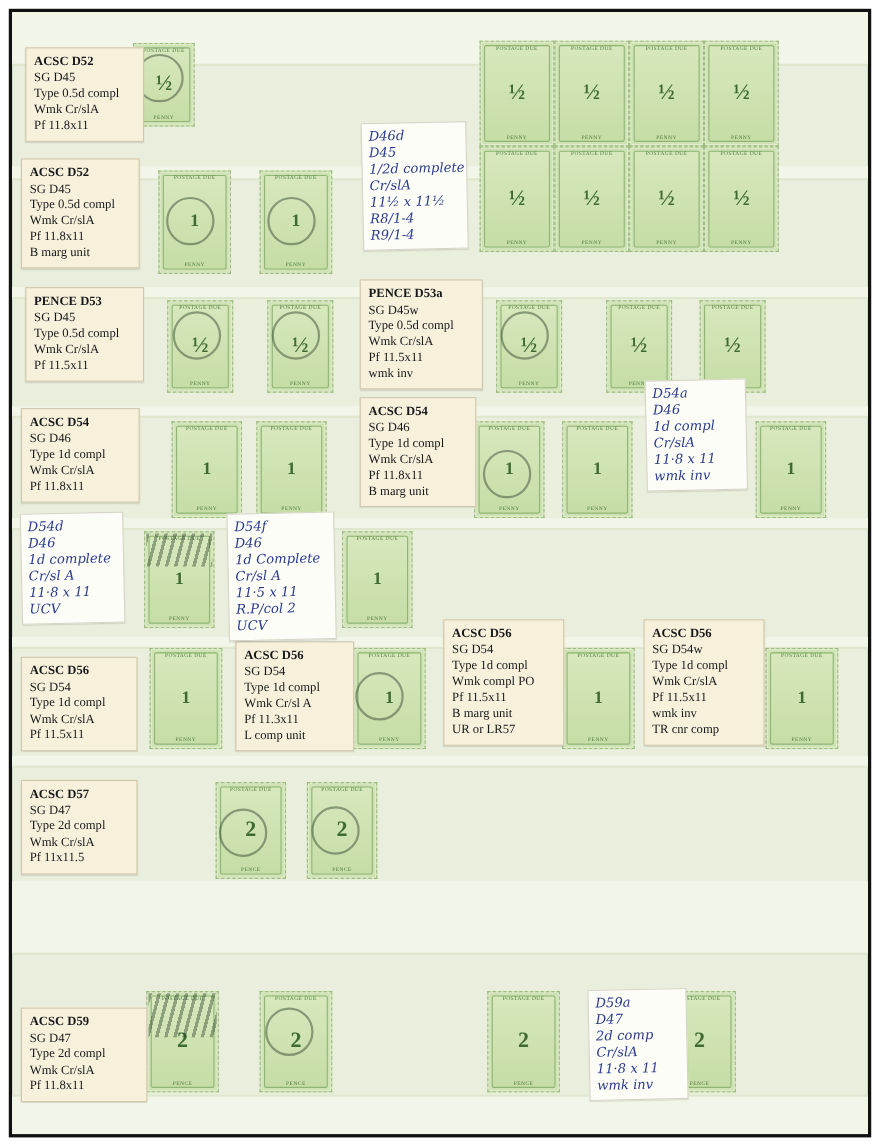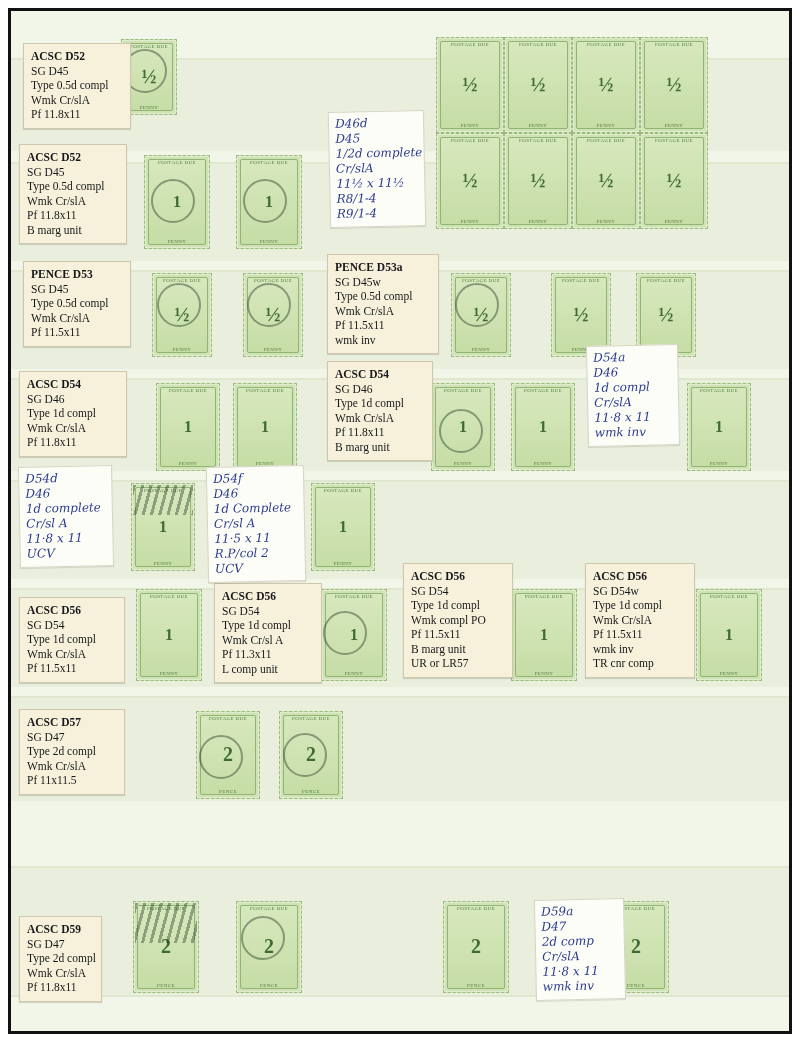--- a/index.html
+++ b/index.html
@@ -388,21 +388,21 @@
     </div>
 
     <div class="lbl" style="left:8px;top:698px;width:106px;">
       <div class="l0">ACSC D57</div>
       <div>SG D47</div>
       <div>Type 2d compl</div>
       <div>Wmk Cr/slA</div>
       <div>Pf 11x11.5</div>
     </div>
 
-    <div class="lbl" style="left:8px;top:905px;width:83px;">
+    <div class="lbl" style="left:8px;top:905px;width:115px;">
       <div class="l0">ACSC D59</div>
       <div>SG D47</div>
       <div>Type 2d compl</div>
       <div>Wmk Cr/slA</div>
       <div>Pf 11.8x11</div>
     </div>
 
     <div class="hw" style="left:318px;top:100px;width:96px;">
       <div>D46d</div>
       <div>D45</div>

